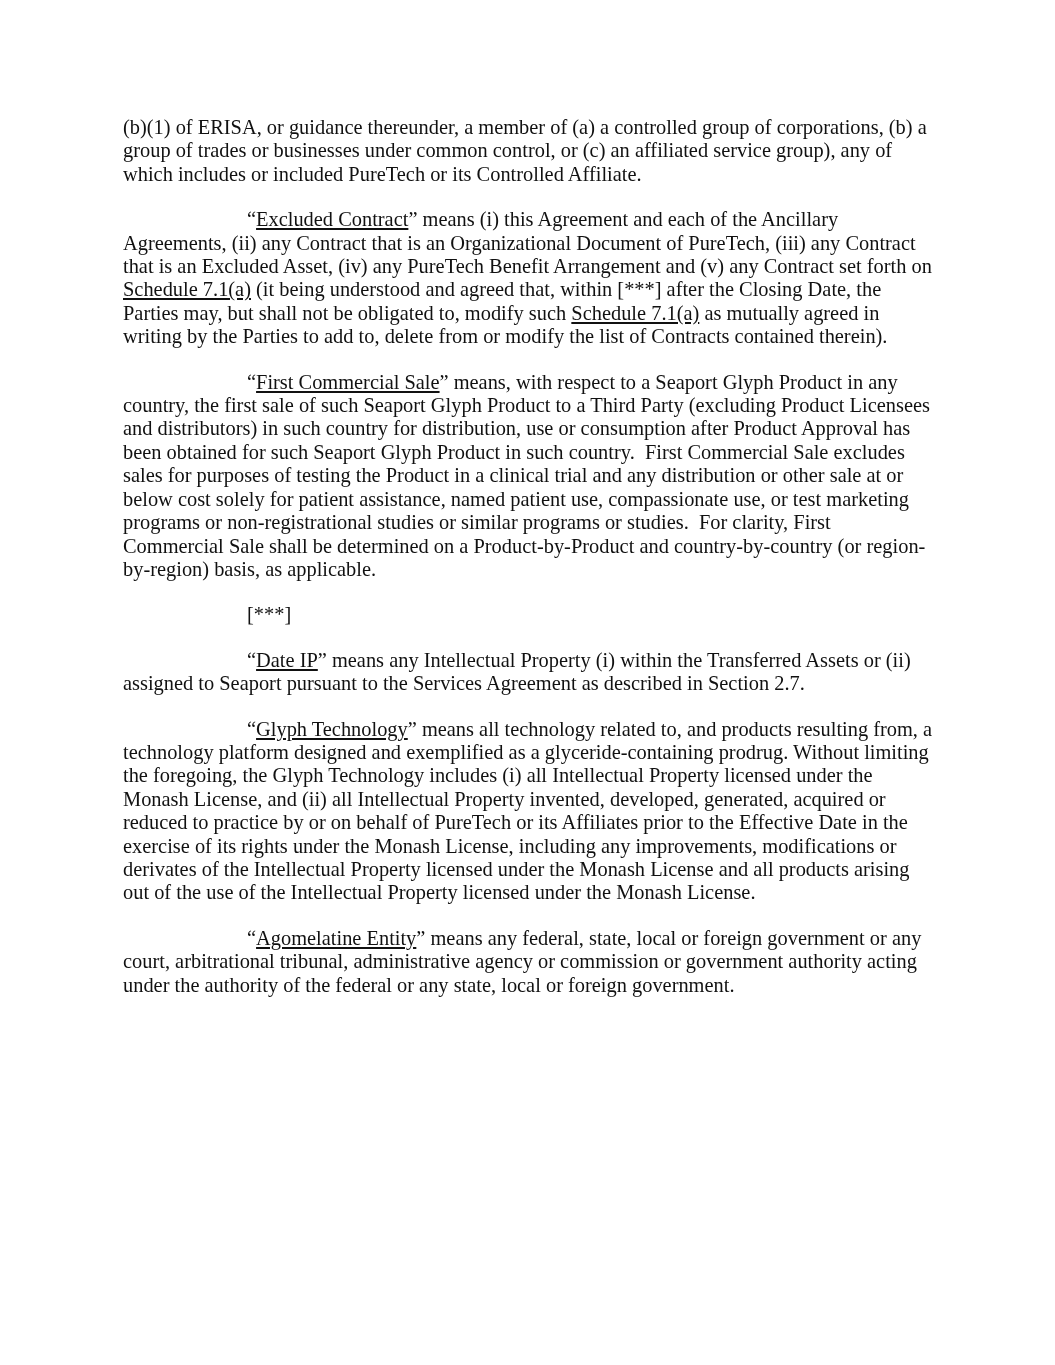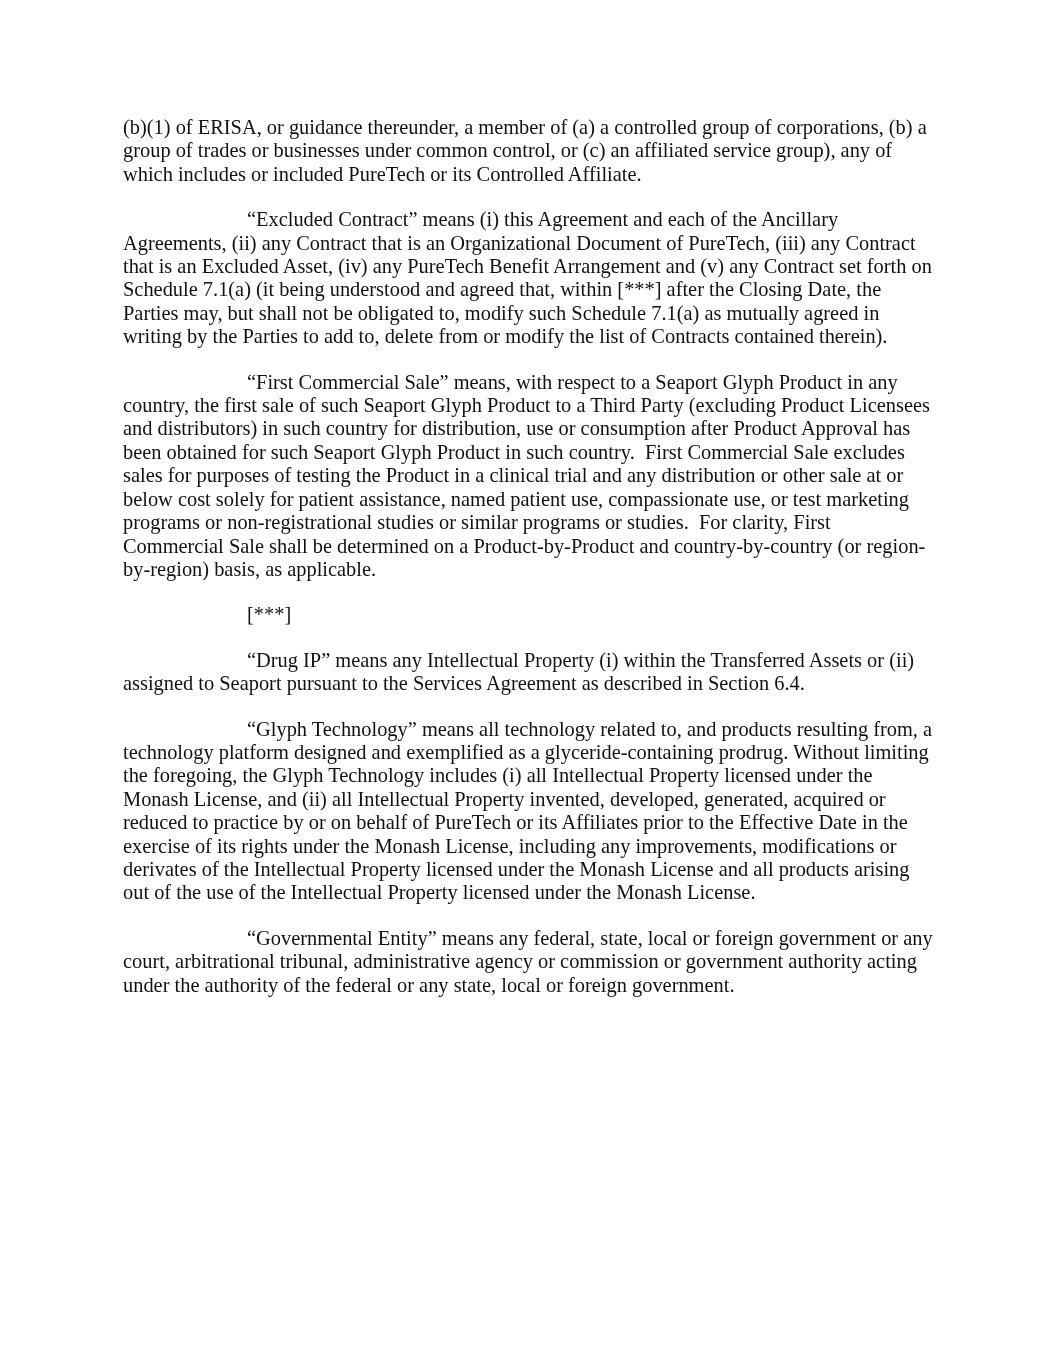--- a/index.html
+++ b/index.html
@@ -25,20 +25,21 @@
     margin: 0 0 22px 0;
     font-size: 20.4px;
     line-height: 23.4px;
     text-align: left;
     white-space: pre-wrap;
   }
   .para.indent {
     text-indent: 124px;
   }
   .u {
+    text-decoration: underline;
     text-underline-offset: 2px;
     margin-top: 8px;
   }
   .page-number {
     position: absolute;
     top: 1246px;
     left: 0;
     width: 1055px;
     text-align: center;
     font-size: 20.4px;
@@ -54,19 +55,19 @@
 </style>
 </head>
 <body>
 
 <div class="page">
   <div class="content">
       <p class="para"><span>(b)(1) of ERISA, or guidance thereunder, a member of (a) a controlled group of corporations, (b) a group of trades or businesses under common control, or (c) an affiliated service group), any of which includes or included PureTech or its Controlled Affiliate.</span></p>
       <p class="para indent"><span>“</span><span class="u">Excluded Contract</span><span>” means (i) this Agreement and each of the Ancillary Agreements, (ii) any Contract that is an Organizational Document of PureTech, (iii) any Contract that is an Excluded Asset, (iv) any PureTech Benefit Arrangement and (v) any Contract set forth on </span><span class="u">Schedule 7.1(a)</span><span> (it being understood and agreed that, within [***] after the Closing Date, the Parties may, but shall not be obligated to, modify such </span><span class="u">Schedule 7.1(a)</span><span> as mutually agreed in writing by the Parties to add to, delete from or modify the list of Contracts contained therein).</span></p>
       <p class="para indent"><span>“</span><span class="u">First Commercial Sale</span><span>” means, with respect to a Seaport Glyph Product in any country, the first sale of such Seaport Glyph Product to a Third Party (excluding Product Licensees and distributors) in such country for distribution, use or consumption after Product Approval has been obtained for such Seaport Glyph Product in such country.  First Commercial Sale excludes sales for purposes of testing the Product in a clinical trial and any distribution or other sale at or below cost solely for patient assistance, named patient use, compassionate use, or test marketing programs or non-registrational studies or similar programs or studies.  For clarity, First Commercial Sale shall be determined on a Product-by-Product and country-by-country (or region-by-region) basis, as applicable.</span></p>
       <p class="para indent"><span>[***]</span></p>
-      <p class="para indent"><span>“</span><span class="u">Drug IP</span><span>” means any Intellectual Property (i) within the Transferred Assets or (ii) assigned to Seaport pursuant to the Services Agreement as described in Section 6.4.</span></p>
+      <p class="para indent"><span>“</span><span class="u">Date IP</span><span>” means any Intellectual Property (i) within the Transferred Assets or (ii) assigned to Seaport pursuant to the Services Agreement as described in Section 2.7.</span></p>
       <p class="para indent"><span>“</span><span class="u">Glyph Technology</span><span>” means all technology related to, and products resulting from, a technology platform designed and exemplified as a glyceride-containing prodrug. Without limiting the foregoing, the Glyph Technology includes (i) all Intellectual Property licensed under the Monash License, and (ii) all Intellectual Property invented, developed, generated, acquired or reduced to practice by or on behalf of PureTech or its Affiliates prior to the Effective Date in the exercise of its rights under the Monash License, including any improvements, modifications or derivates of the Intellectual Property licensed under the Monash License and all products arising out of the use of the Intellectual Property licensed under the Monash License.</span></p>
-      <p class="para indent"><span>“</span><span class="u">Governmental Entity</span><span>” means any federal, state, local or foreign government or any court, arbitrational tribunal, administrative agency or commission or government authority acting under the authority of the federal or any state, local or foreign government.</span></p>
+      <p class="para indent"><span>“</span><span class="u">Agomelatine Entity</span><span>” means any federal, state, local or foreign government or any court, arbitrational tribunal, administrative agency or commission or government authority acting under the authority of the federal or any state, local or foreign government.</span></p>
     </div>
   <div class="page-number">27</div>
   <div class="doc-id">10513073.v14</div>
 </div>
 
 </body></html>

